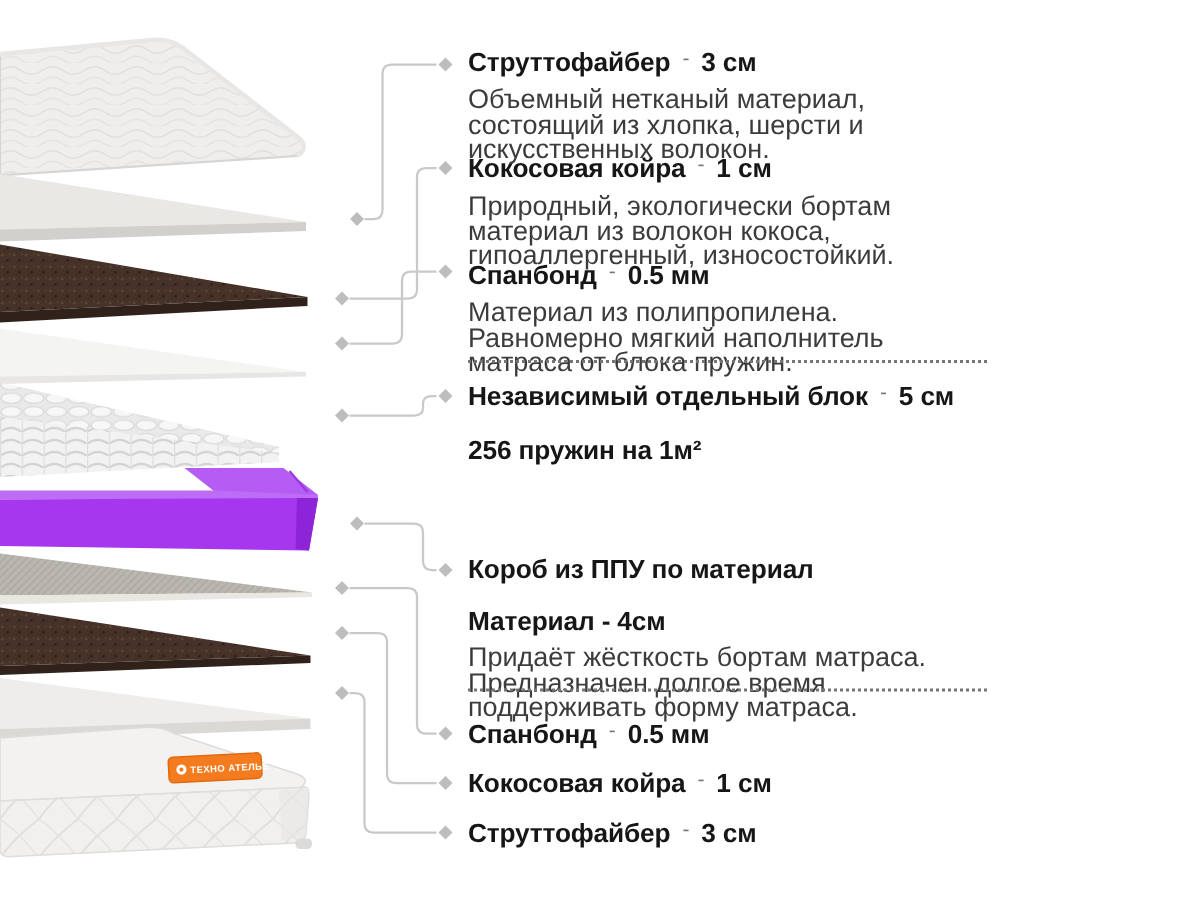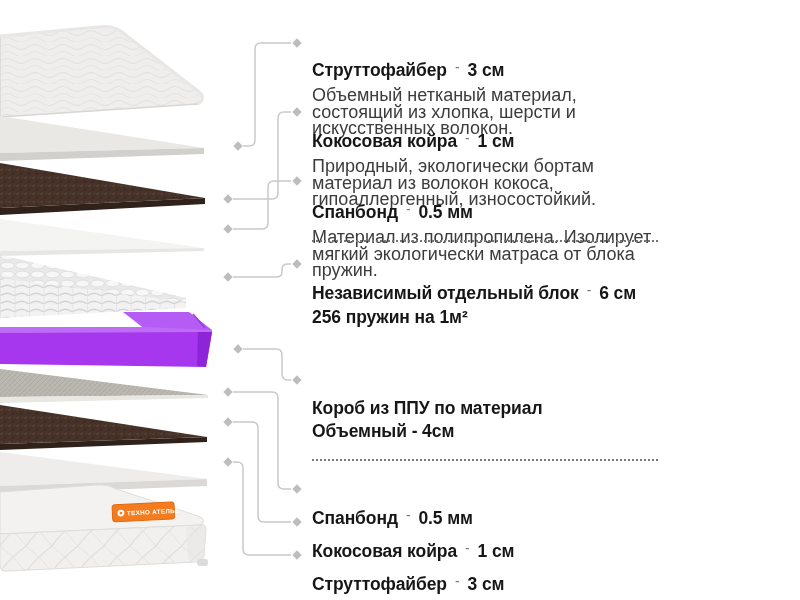--- a/index.html
+++ b/index.html
@@ -5,23 +5,23 @@
   * { margin:0; padding:0; box-sizing:border-box; }
   html,body { width:800px; height:600px; }
   body {
     font-family:"Liberation Sans","DejaVu Sans",sans-serif;
     background:#ffffff; position:relative; overflow:hidden;
   }
   .stage { position:absolute; left:0; top:0; width:800px; height:600px; background:#ffffff; }
   .art { position:absolute; left:0; top:0; }
 
   .lbl { position:absolute; left:312px; width:350px; }
-  .h { font-size:17.5px; font-weight:700; color:#161616; line-height:22px; letter-spacing:-0.1px;margin-top:29px; }
+  .h { font-size:17.5px; font-weight:700; color:#161616; line-height:22px; letter-spacing:-0.1px; }
   .h .sep { display:inline-block; transform:translateY(-4px); color:#777; font-weight:400; font-size:14px; margin:0 8px; }
-  .h2 { margin-top:1px; }
+  .h2 { margin-top:13px; }
   .d { margin-top:5px; font-size:18px; line-height:16.5px; color:#3c3c3c; width:347px; }
   .divider { position:absolute; left:312px; width:346px; border-top:2px dotted #757575; }
 </style>
 </head>
 <body>
 
 <div class="stage">
 
   <svg class="art" width="310" height="600" viewBox="0 0 310 600">
     <defs>
@@ -160,37 +160,38 @@
     <div class="h">
       <span>Кокосовая койра</span><span class="sep">-</span><span>1 см</span>
     </div>
     <div class="d">Природный, экологически бортам материал из волокон кокоса, гипоаллергенный, износостойкий.</div>
   </div>
 
   <div class="lbl" style="top:172px">
     <div class="h">
       <span>Спанбонд</span><span class="sep">-</span><span>0.5 мм</span>
     </div>
-    <div class="d">Материал из полипропилена. Изолирует мягкий экологически матраса от блока пружин.</div>
+    <div class="d">Материал из полипропилена. Равномерно мягкий наполнитель матраса от блока пружин.</div>
   </div>
 
   <div class="divider" style="top:240px"></div>
 
   <div class="lbl" style="top:253px">
     <div class="h">
-      <span>Независимый отдельный блок</span><span class="sep">-</span><span>6 см</span>
+      <span>Независимый отдельный блок</span><span class="sep">-</span><span>5 см</span>
     </div>
     <div class="h h2">256 пружин на 1м²</div>
   </div>
 
   <div class="lbl" style="top:368px">
     <div class="h">
       <span>Короб из ППУ по материал</span>
     </div>
-    <div class="h h2">Объемный - 4см</div>
+    <div class="h h2">Материал - 4см</div>
+    <div class="d">Придаёт жёсткость бортам матраса. Предназначен долгое время поддерживать форму матраса.</div>
   </div>
 
   <div class="divider" style="top:459px"></div>
 
   <div class="lbl" style="top:478px">
     <div class="h">
       <span>Спанбонд</span><span class="sep">-</span><span>0.5 мм</span>
     </div>
   </div>
 

